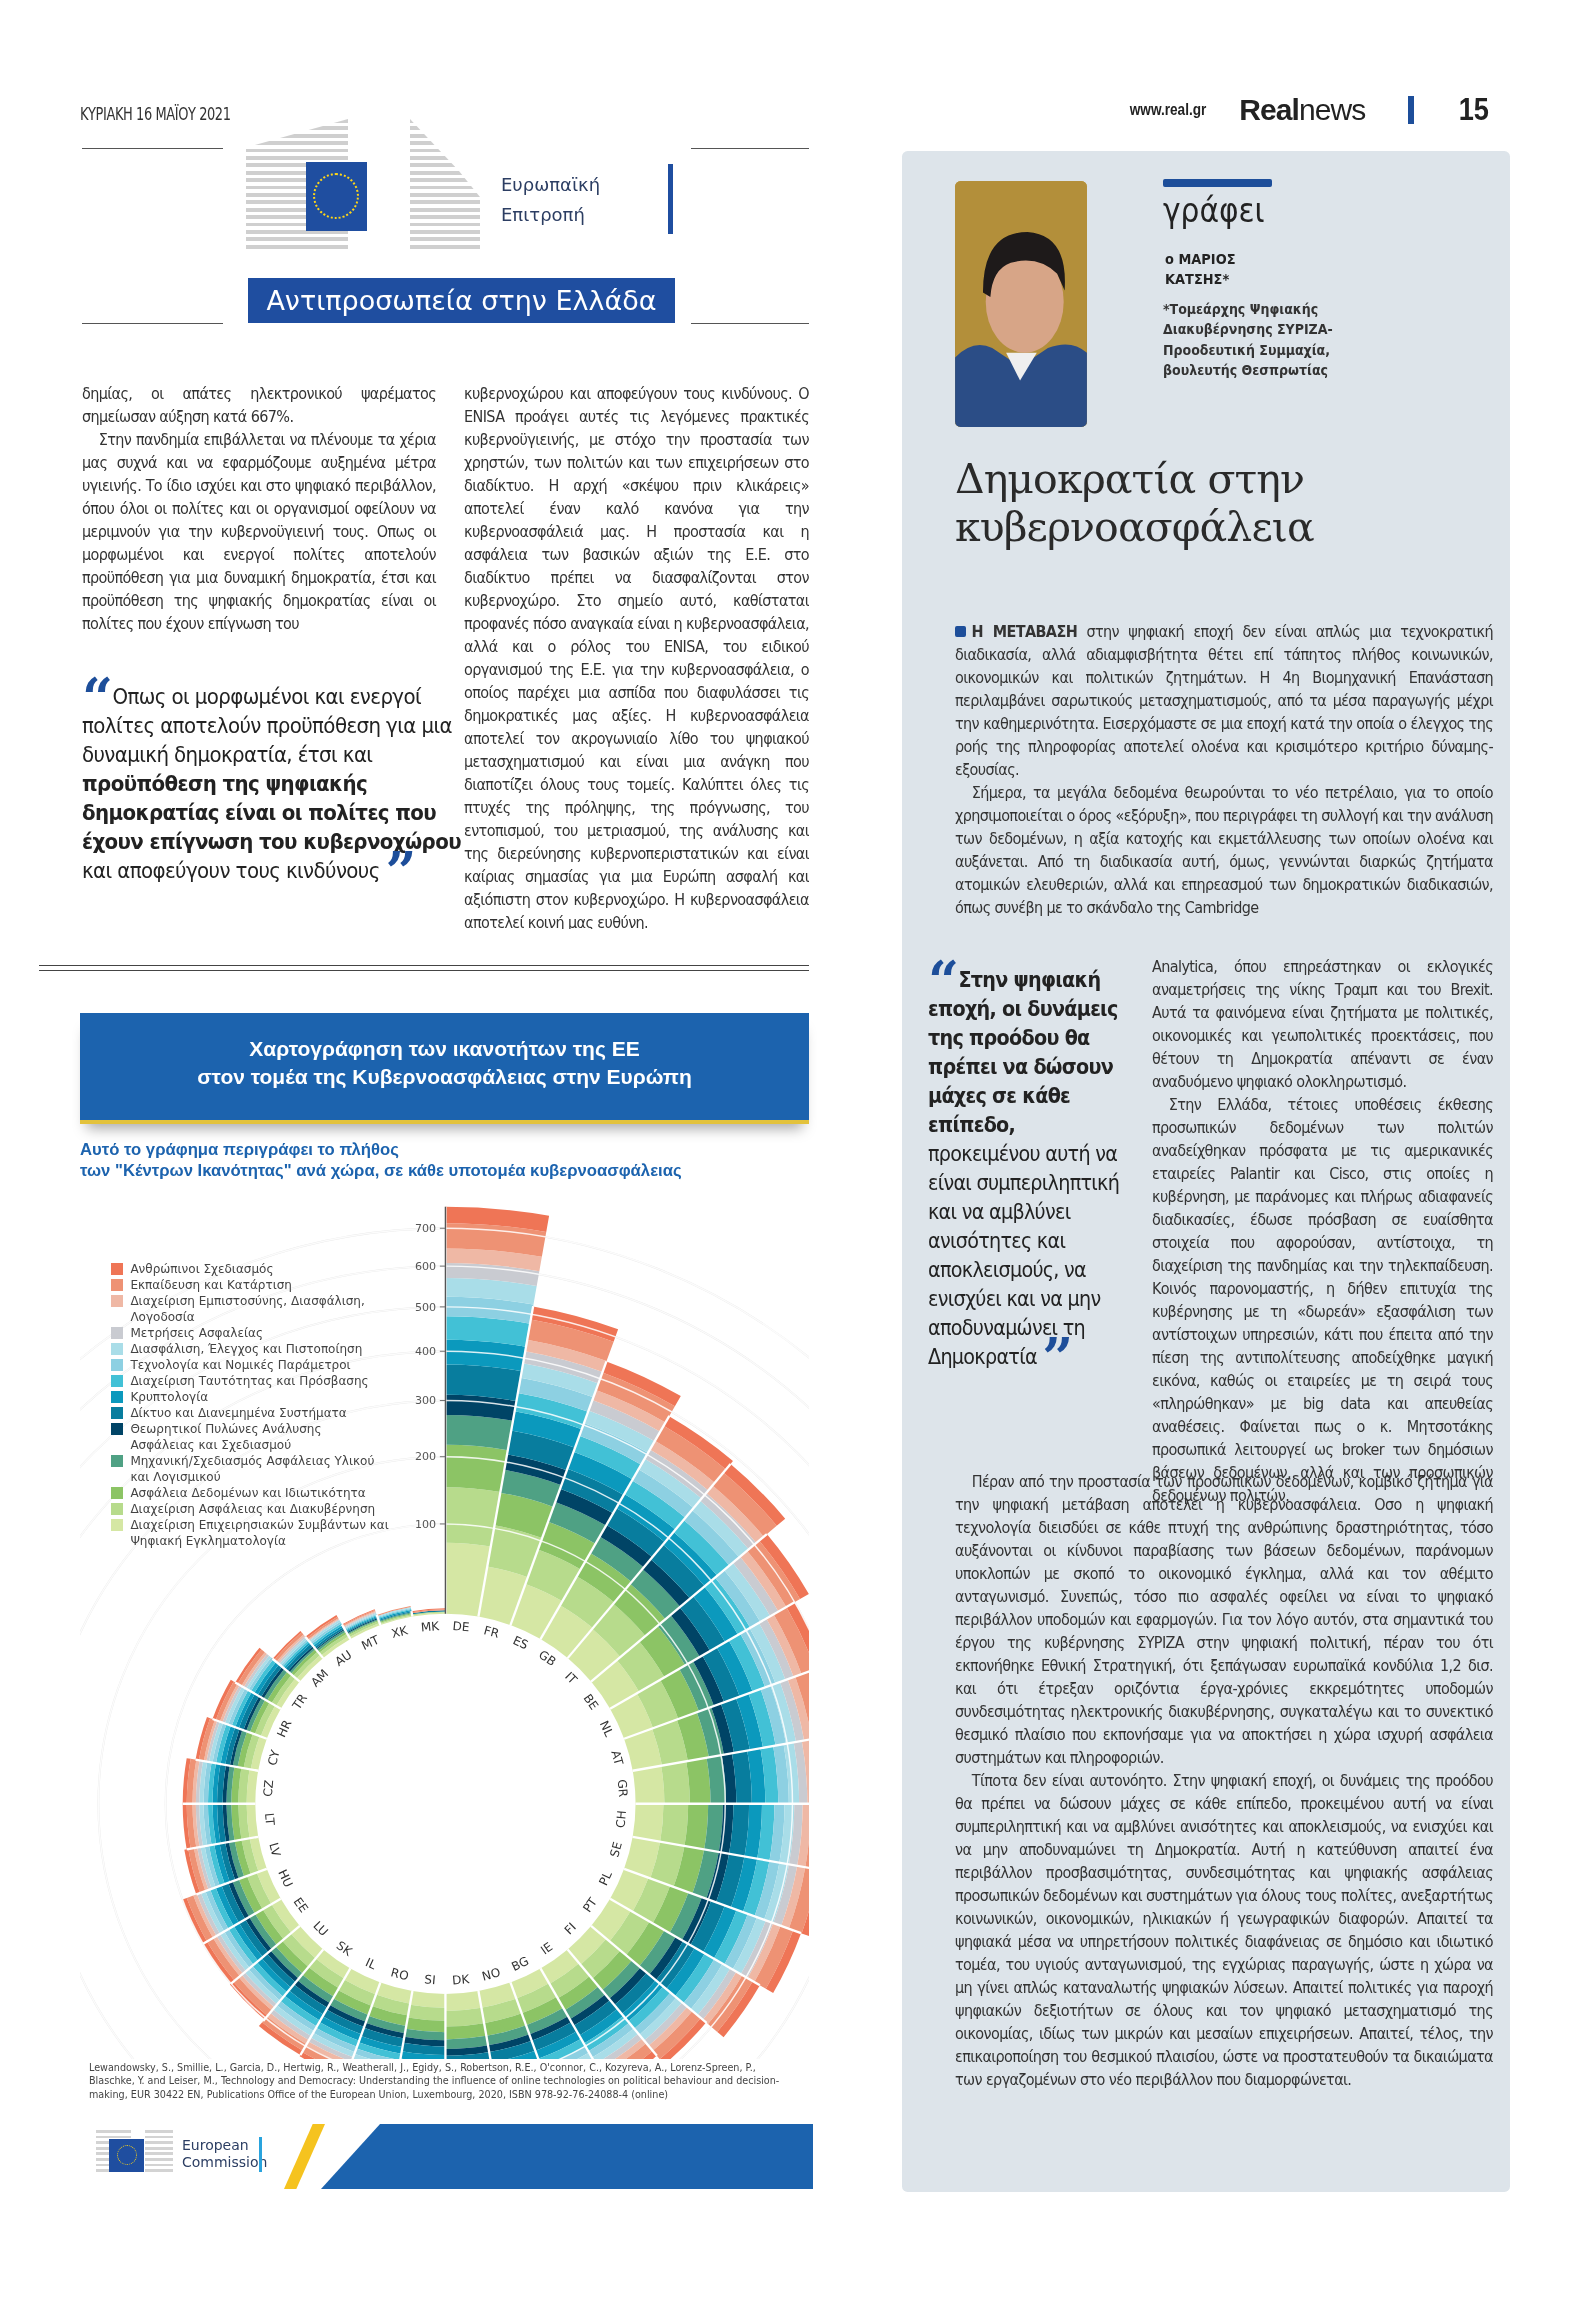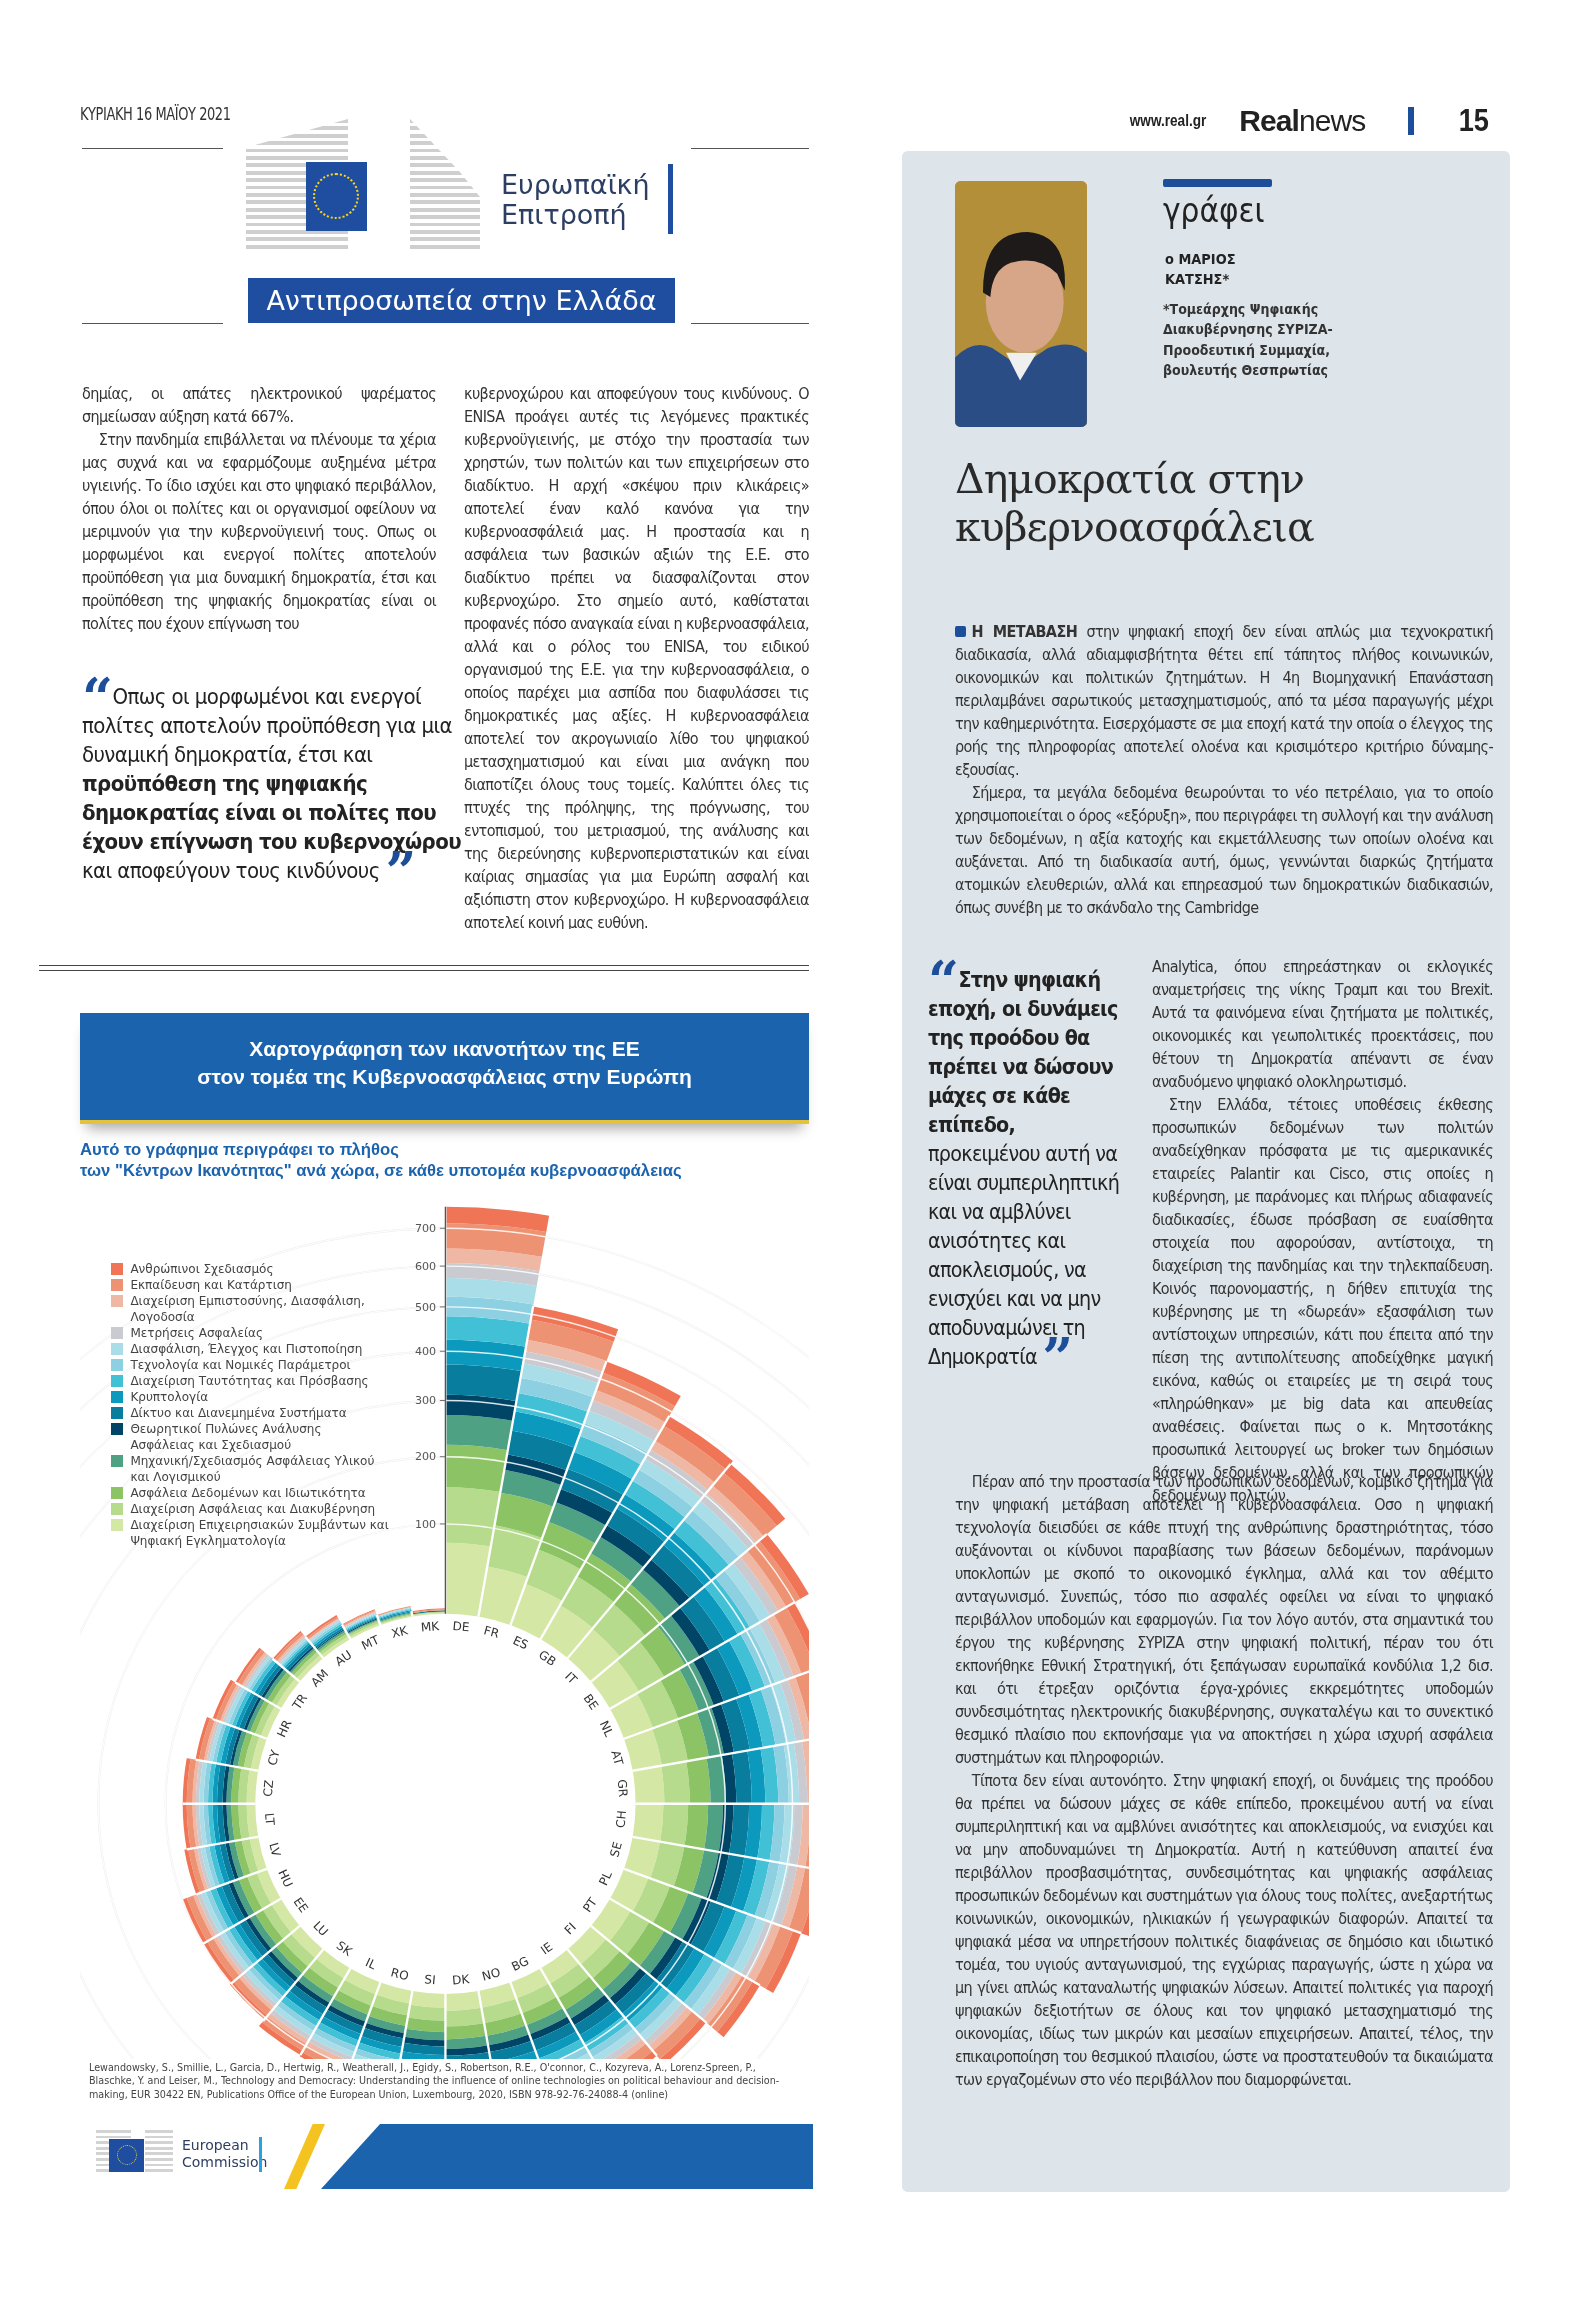--- a/index.html
+++ b/index.html
@@ -1,32 +1,32 @@
 <!DOCTYPE html>
 <html style="font-size:15px"><head>
 <meta charset="utf-8">
 <style>
   *{box-sizing:border-box;margin:0;padding:0}
   html,body{width:1589px;height:2301px;background:#ffffff;overflow:hidden}
   body{position:relative;font-family:"Liberation Sans","DejaVu Sans",sans-serif;color:#2b2b2b}
   .abs{position:absolute}
   .dateline{left:80px;top:104px;font-size:17.6px;letter-spacing:-0.5px;color:#333;font-family:"DejaVu Sans Condensed","DejaVu Sans",sans-serif;transform:scaleX(.82);transform-origin:left}
-  .masthead{right:97px;top:102px;display:flex;align-items:center;gap:26px}
+  .masthead{right:97px;top:91px;display:flex;align-items:center;gap:26px}
   .mh-url{font-size:16px;font-weight:bold;color:#222;transform:scaleX(.85)}
   .mh-brand{font-size:30px;color:#222;letter-spacing:-0.9px}
   .mh-brand b{font-weight:bold}
   .mh-sep{width:5.6px;height:28px;background:#1d4e9a;margin:0 16.7px}
   .mh-page{font-size:32px;font-weight:bold;color:#222;transform:scaleX(.85)}
   .rule{height:1.9px;background:#555}
   
   .ec-logo{left:246px;top:119px;width:436px;height:130px}
   .ec-building{position:absolute;top:0;width:102px;height:130px;background:repeating-linear-gradient(180deg,#cfcfcf 0 3.7px,#fff 3.7px 7.4px)}
   .ec-flag{position:absolute;left:60px;top:43px;width:61px;height:69px;background:#1f4ea0}
   .ec-stars{position:absolute;left:7.4px;top:11px;width:46px;height:46px;border-radius:50%;border:2.8px dotted #ffd617}
-  .ec-name{position:absolute;left:255px;top:51px;font-size:27px;line-height:30px;color:#2c3e63;font-family:"DejaVu Sans",sans-serif}
+  .ec-name{position:absolute;left:255px;top:51px;font-size:18px;line-height:30px;color:#2c3e63;font-family:"DejaVu Sans",sans-serif}
   .ec-bar{position:absolute;left:422px;top:45px;width:4.6px;height:70px;background:#1f4ea0}
   .rep-banner{left:248px;top:278px;width:427px;height:45px;background:#1f4ea0;color:#fff;font-size:27px;display:flex;align-items:center;justify-content:center;font-family:"DejaVu Sans",sans-serif;transform:none}
   .col{font-size:16px;line-height:23px;text-align:justify;color:#333;font-family:"DejaVu Sans Condensed","DejaVu Sans",sans-serif;letter-spacing:-0.6px}
   .col p{text-indent:16.7px}
   .col p.noindent{text-indent:0}
   .pullquote{left:82px;top:682px;width:380px;font-size:22px;line-height:29px;color:#222;letter-spacing:-0.6px;font-family:"DejaVu Sans Condensed","DejaVu Sans",sans-serif}
   .pullquote b{font-weight:bold}
   .qmark{color:#1d4e9a;font-family:"DejaVu Serif",serif;font-weight:bold;font-size:54px;line-height:18.6px;vertical-align:-13px}
   .dbl-rule{left:39px;width:770px;height:5.6px;border-top:1.9px solid #444;border-bottom:1.9px solid #444}
   

